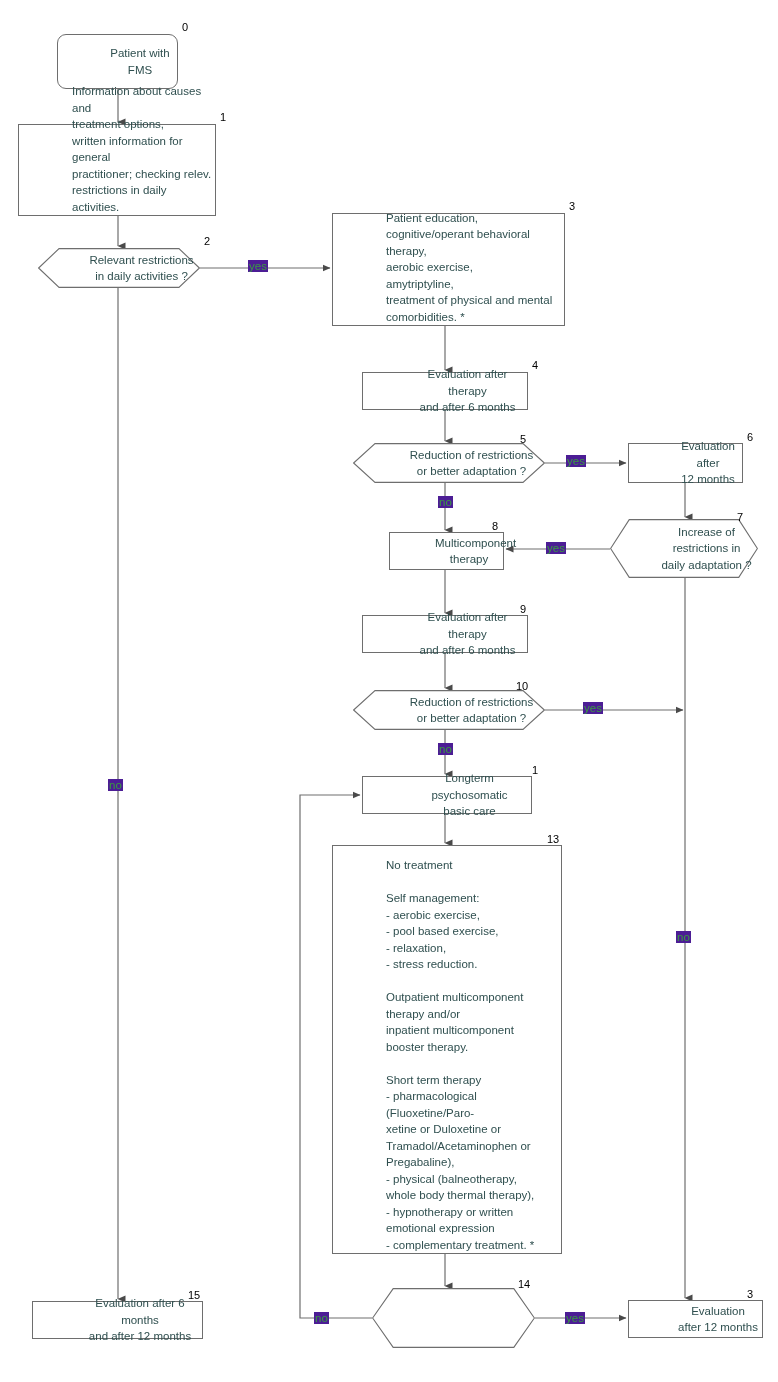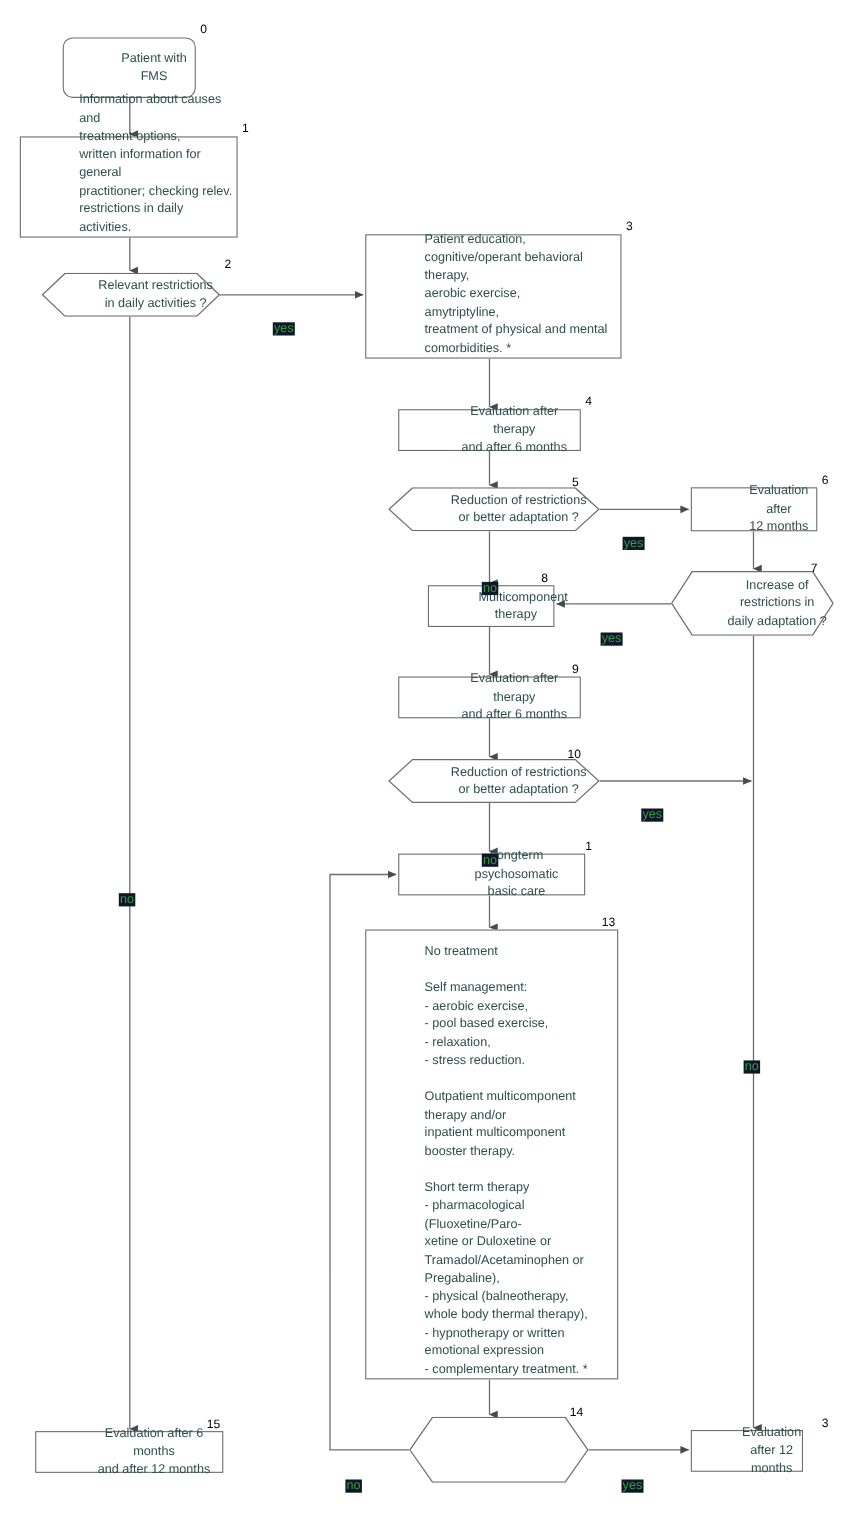--- a/index.html
+++ b/index.html
@@ -71,24 +71,23 @@
     position: absolute;
     color: #000000;
     font-size: 11px;
     line-height: 11px;
   }
   .edgelabel {
     position: absolute;
     color: #3a9b40;
     font-size: 11.5px;
     line-height: 12px;
-    background: #0f172a;
+    background: #4c1d95;
     padding: 0 1px;
     white-space: nowrap;
-    margin-top: 33px;
   }
 </style>
 </head>
 <body>
 
 <div id="canvas">
 
   <svg class="edges" viewBox="0 0 778 1382" xmlns="http://www.w3.org/2000/svg">
     <defs>
       <marker id="arrow-down" markerWidth="9" markerHeight="9" refX="4.5" refY="7.5" orient="auto" markerUnits="userSpaceOnUse">
@@ -166,21 +165,21 @@
 therapy</div></div>
       <div class="nodenum" style="left: 492px; top: 521px;">8</div>
       <div class="node rect" style="left: 362px; top: 615px; width: 166px; height: 38px;"><div style="white-space: pre-line; width: 100%;">Evaluation after therapy
 and after 6 months</div></div>
       <div class="nodenum" style="left: 520px; top: 604px;">9</div>
       <div class="node hex" style="left: 353px; top: 690px; width: 192px; height: 40px;"><svg class="hexshape" viewBox="0 0 192 40" preserveAspectRatio="none">
           <polygon points="22,0.6 170,0.6 191.4,20 170,39.4 22,39.4 0.6,20" fill="#ffffff" stroke="#6e6e6e" stroke-width="1.1"></polygon>
         </svg><div class="hextext">Reduction of restrictions
 or better adaptation ?</div></div>
       <div class="nodenum" style="left: 516px; top: 681px;">10</div>
-      <div class="node rect" style="left: 628px; top: 1300px; width: 102px; height: 38px;"><div style="white-space: pre-line; width: 100%;">Evaluation
+      <div class="node rect" style="left: 628px; top: 1300px; width: 135px; height: 38px;"><div style="white-space: pre-line; width: 100%;">Evaluation
 after 12 months</div></div>
       <div class="nodenum" style="left: 747px; top: 1289px;">3</div>
       <div class="node rect" style="left: 362px; top: 776px; width: 170px; height: 38px;"><div style="white-space: pre-line; width: 100%;">Longterm psychosomatic
 basic care</div></div>
       <div class="nodenum" style="left: 532px; top: 765px;">1</div>
       <div class="node rect left" style="left: 332px; top: 845px; width: 230px; height: 409px;"><div style="white-space: pre-line; width: 100%; text-align: left; padding: 5px 0px 0px 8px; box-sizing: border-box;">No treatment
 
 Self management:
 - aerobic exercise,
 - pool based exercise,

